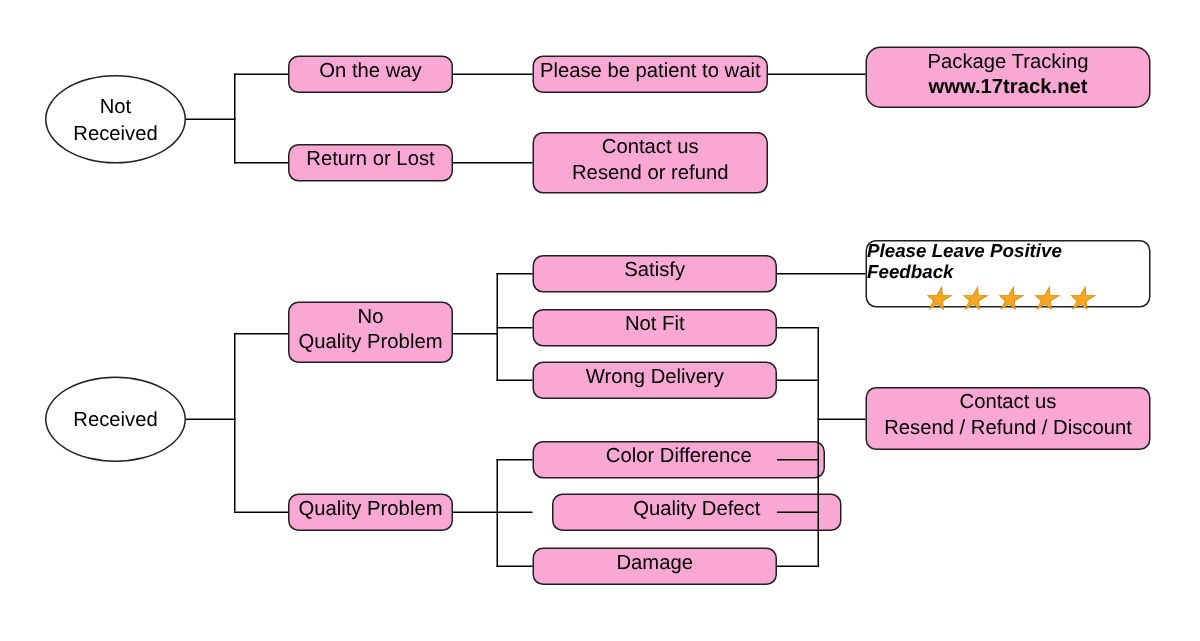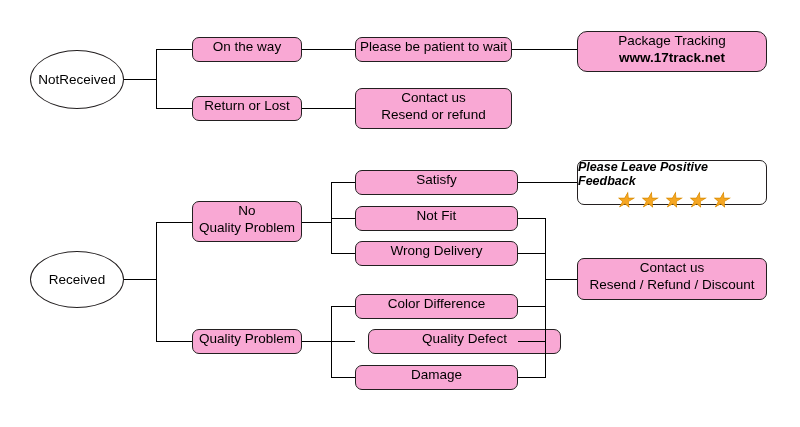--- a/index.html
+++ b/index.html
@@ -33,20 +33,21 @@
     line-height: 1.28;
     font-family: "Liberation Sans", sans-serif;
   }
   .ellipse {
     position: absolute;
     box-sizing: border-box;
     border: 1px solid #231f20;
     border-radius: 50%;
     background: #ffffff;
     display: flex;
+    flex-direction: column;
     align-items: center;
     justify-content: center;
     text-align: center;
     color: #000000;
     font-size: 13.5px;
     line-height: 1.28;
   }
   .node .line2, .ellipse .line2 { display: block; }
   .conn {
     position: absolute;
@@ -174,21 +175,21 @@
       <span class="star">★</span>
     </span>
   </div>
 
   <div class="conn h" style="left:302px; top:341px; width:30px;"></div>
   <div class="conn v" style="left:331px; top:306px; height:72px;"></div>
   <div class="conn h" style="left:331px; top:306px; width:24px;"></div>
   <div class="conn h" style="left:331px; top:341px; width:24px;"></div>
   <div class="conn h" style="left:331px; top:377px; width:24px;"></div>
 
-  <div class="node" style="left:355px; top:294px; width:163px; height:25px;">
+  <div class="node" style="left:355px; top:294px; width:195px; height:25px;">
     <span>Color Difference</span>
   </div>
   <div class="node" style="left:368px; top:329px; width:193px; height:25px;">
     <span>Quality Defect</span>
   </div>
   <div class="node" style="left:355px; top:365px; width:163px; height:25px;">
     <span>Damage</span>
   </div>
 
   <div class="conn h" style="left:518px; top:218px; width:27px;"></div>

